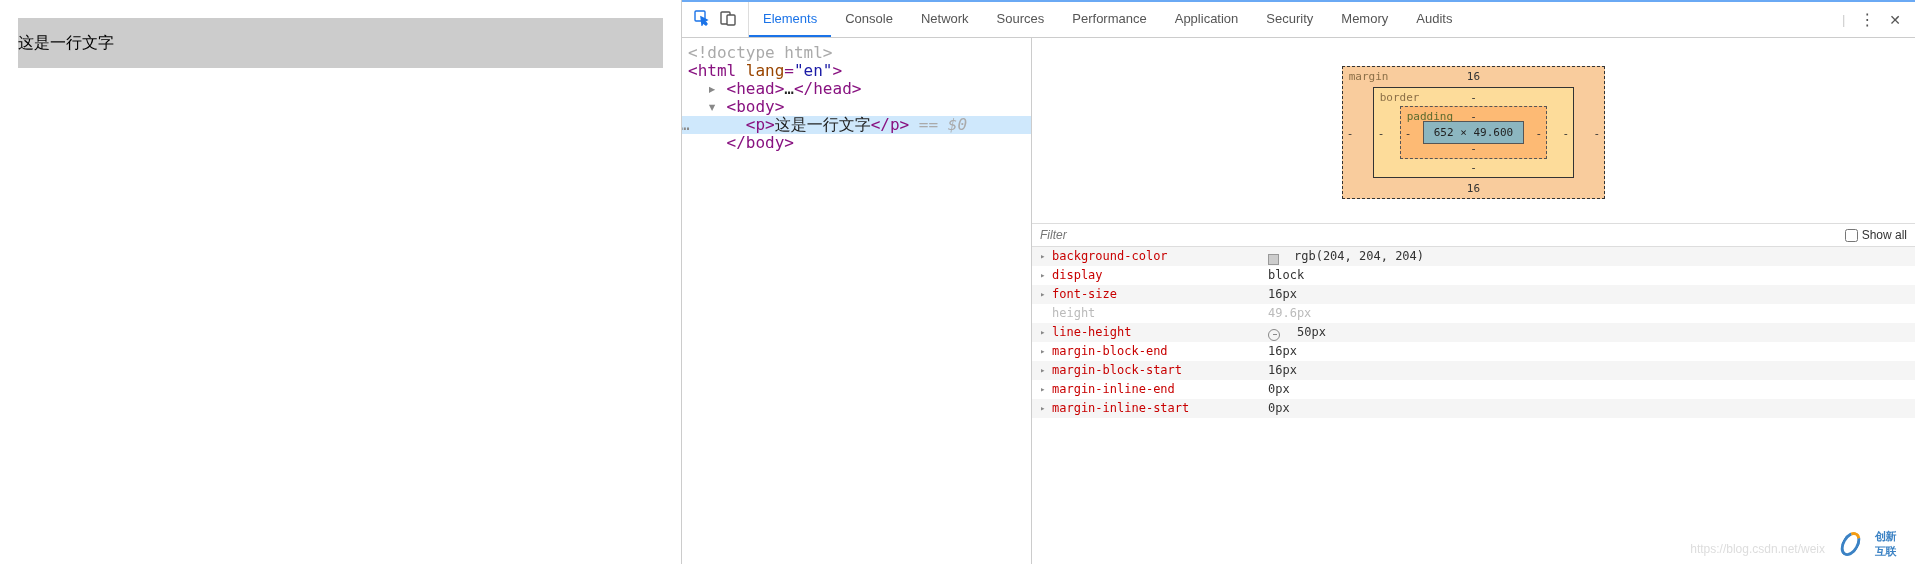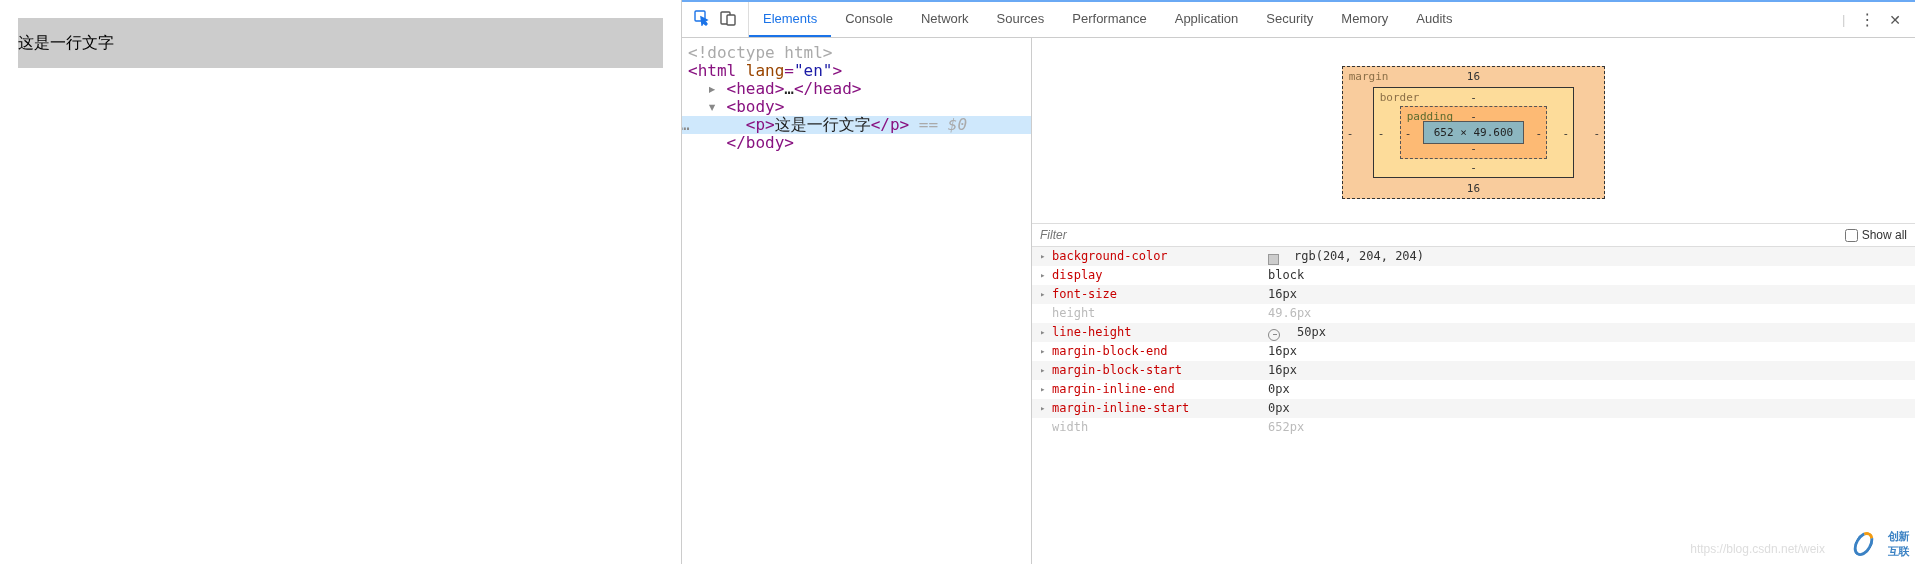--- a/index.html
+++ b/index.html
@@ -57,21 +57,21 @@
 .proprow:nth-child(odd){background:#f5f5f5}
 .proprow .tri{width:12px;color:#888;font-size:9px}
 .proprow .pname{flex:0 0 216px;color:#c80000}
 .proprow .pname.gray{color:#bbb}
 .proprow .pval{color:#333;display:flex;align-items:flex-end;gap:15px}
 .proprow .pval.gray{color:#bbb}
 .swatch{width:11px;height:11px;border:1px solid #999;background:#ccc;display:inline-block}
 .clock{width:12px;height:12px;border:1.3px solid #888;border-radius:50%;position:relative;display:inline-block;margin-right:2px}
 .clock::after{content:"";position:absolute;width:4px;height:1.3px;background:#888;top:4px;left:4px}
 .watermark{position:absolute;right:90px;bottom:8px;color:#ddd;font-size:12px;font-family:Arial}
-.logo{position:absolute;right:4px;bottom:2px;width:56px;height:36px;display:flex;align-items:center;justify-content:center;gap:16px}
+.logo{position:absolute;right:17px;bottom:2px;width:56px;height:36px;display:flex;align-items:center;justify-content:center;gap:16px}
 .logo .ring{width:26px;height:26px;border:3px solid #3b82c4;border-radius:50%;border-top-color:#f39c12;transform:rotate(30deg)}
 .logo .txt{font-size:11px;font-weight:bold;color:#3b82c4;letter-spacing:-0.5px}
 .hl{background:#d6ecff}
 </style>
 </head>
 <body>
 
 <div class="root">
   <div class="page">
     <p>这是一行文字</p>
@@ -212,27 +212,20 @@
                   <span>0px</span>
                 </span>
               </div>
               <div class="proprow">
                 <span class="tri">▸</span>
                 <span class="pname">margin-inline-start</span>
                 <span class="pval">
                   <span>0px</span>
                 </span>
               </div>
-              <div class="proprow">
-                <span class="tri"></span>
-                <span class="pname gray">width</span>
-                <span class="pval gray">
-                  <span>652px</span>
-                </span>
-              </div>
             </div>
 
           <div class="watermark">https://blog.csdn.net/weix</div>
           <div class="logo">
               <span class="ring"></span>
               <span class="txt">创新互联</span>
             </div>
         </div>
       </div>
     </div>

